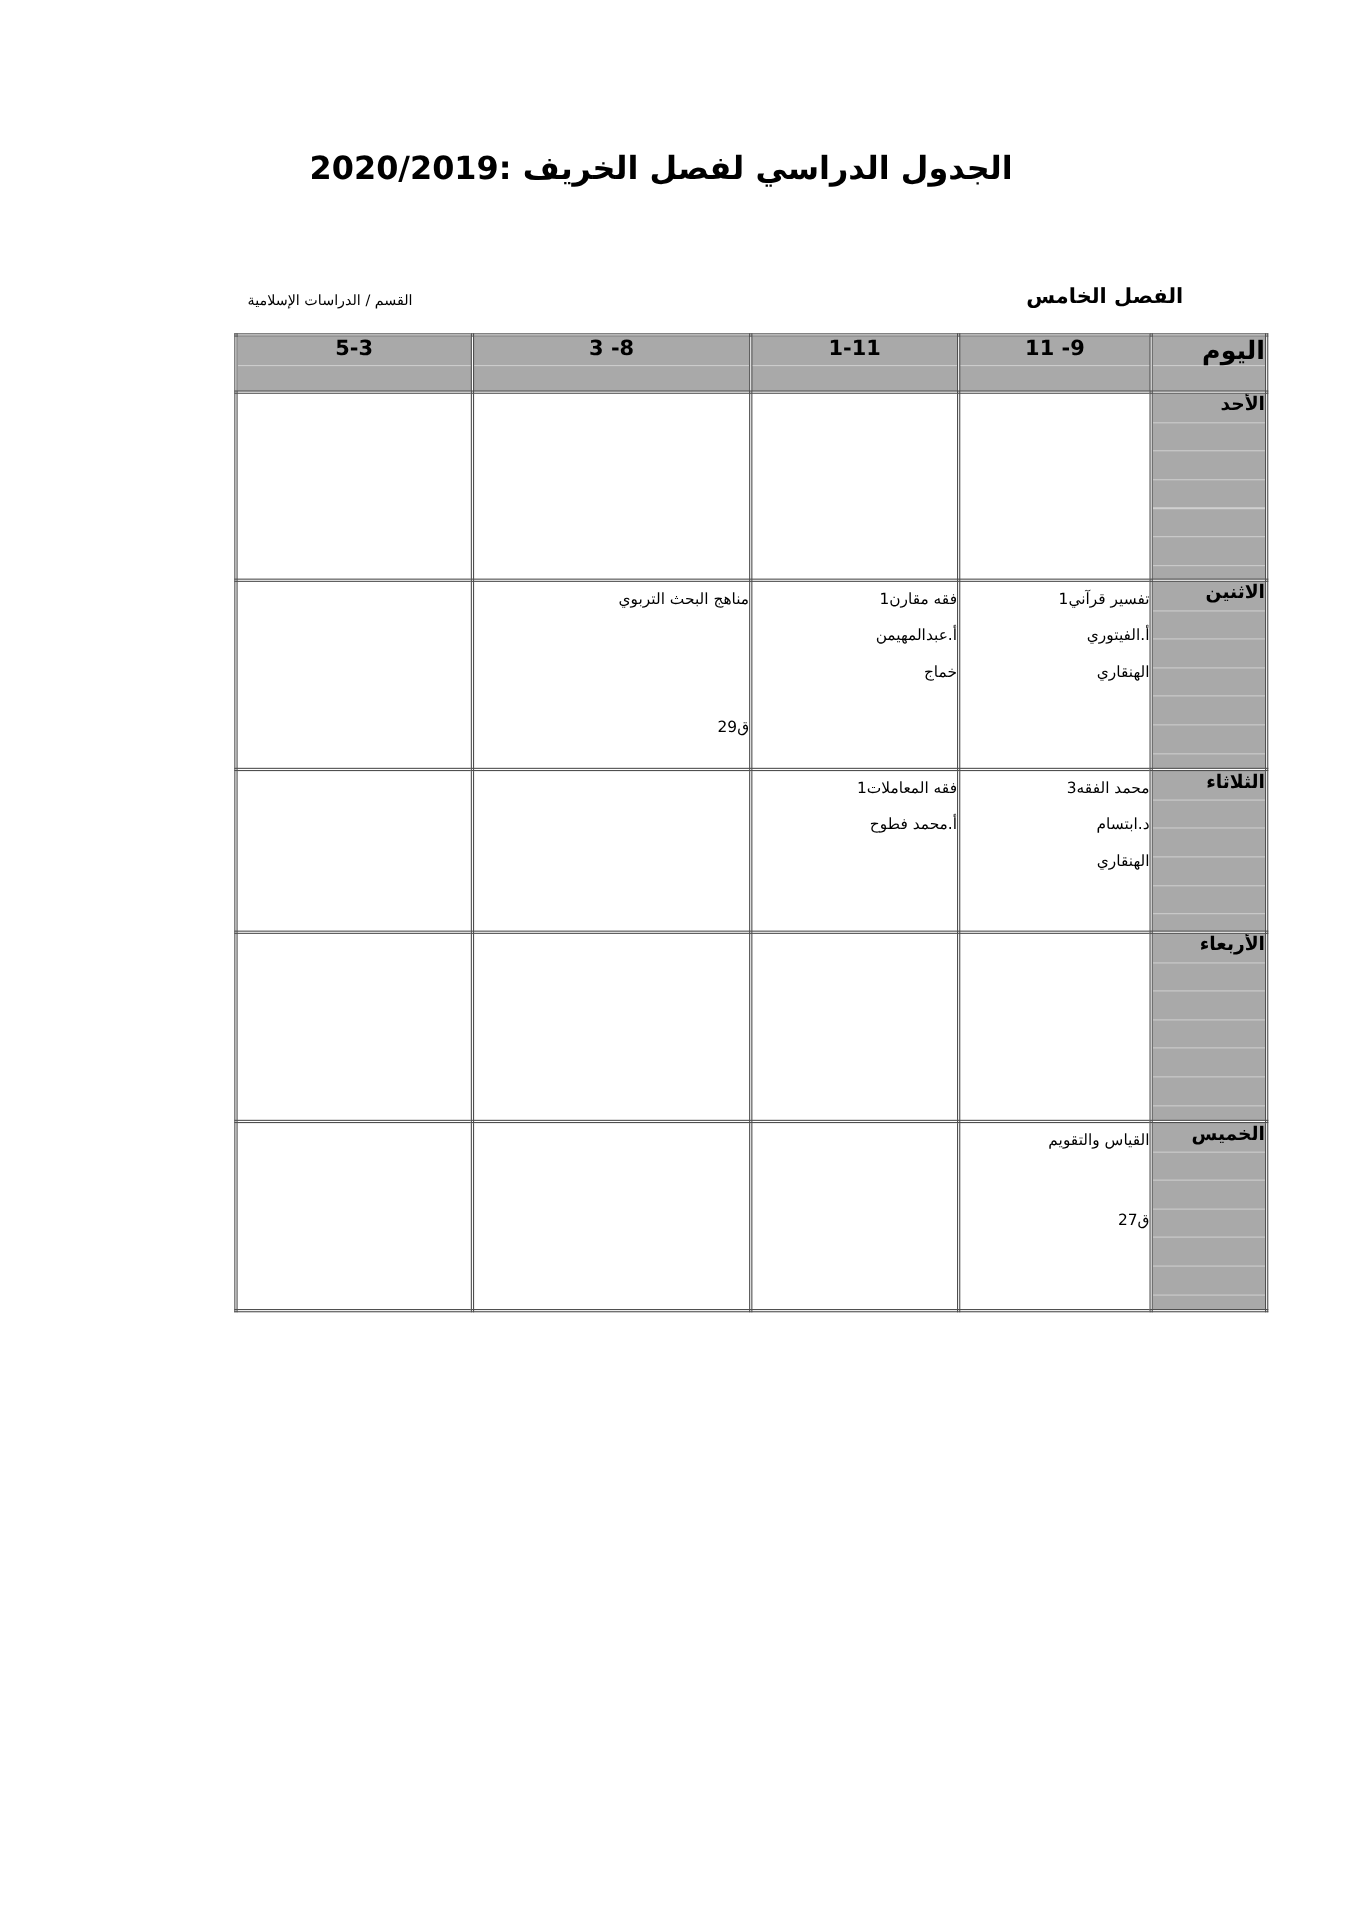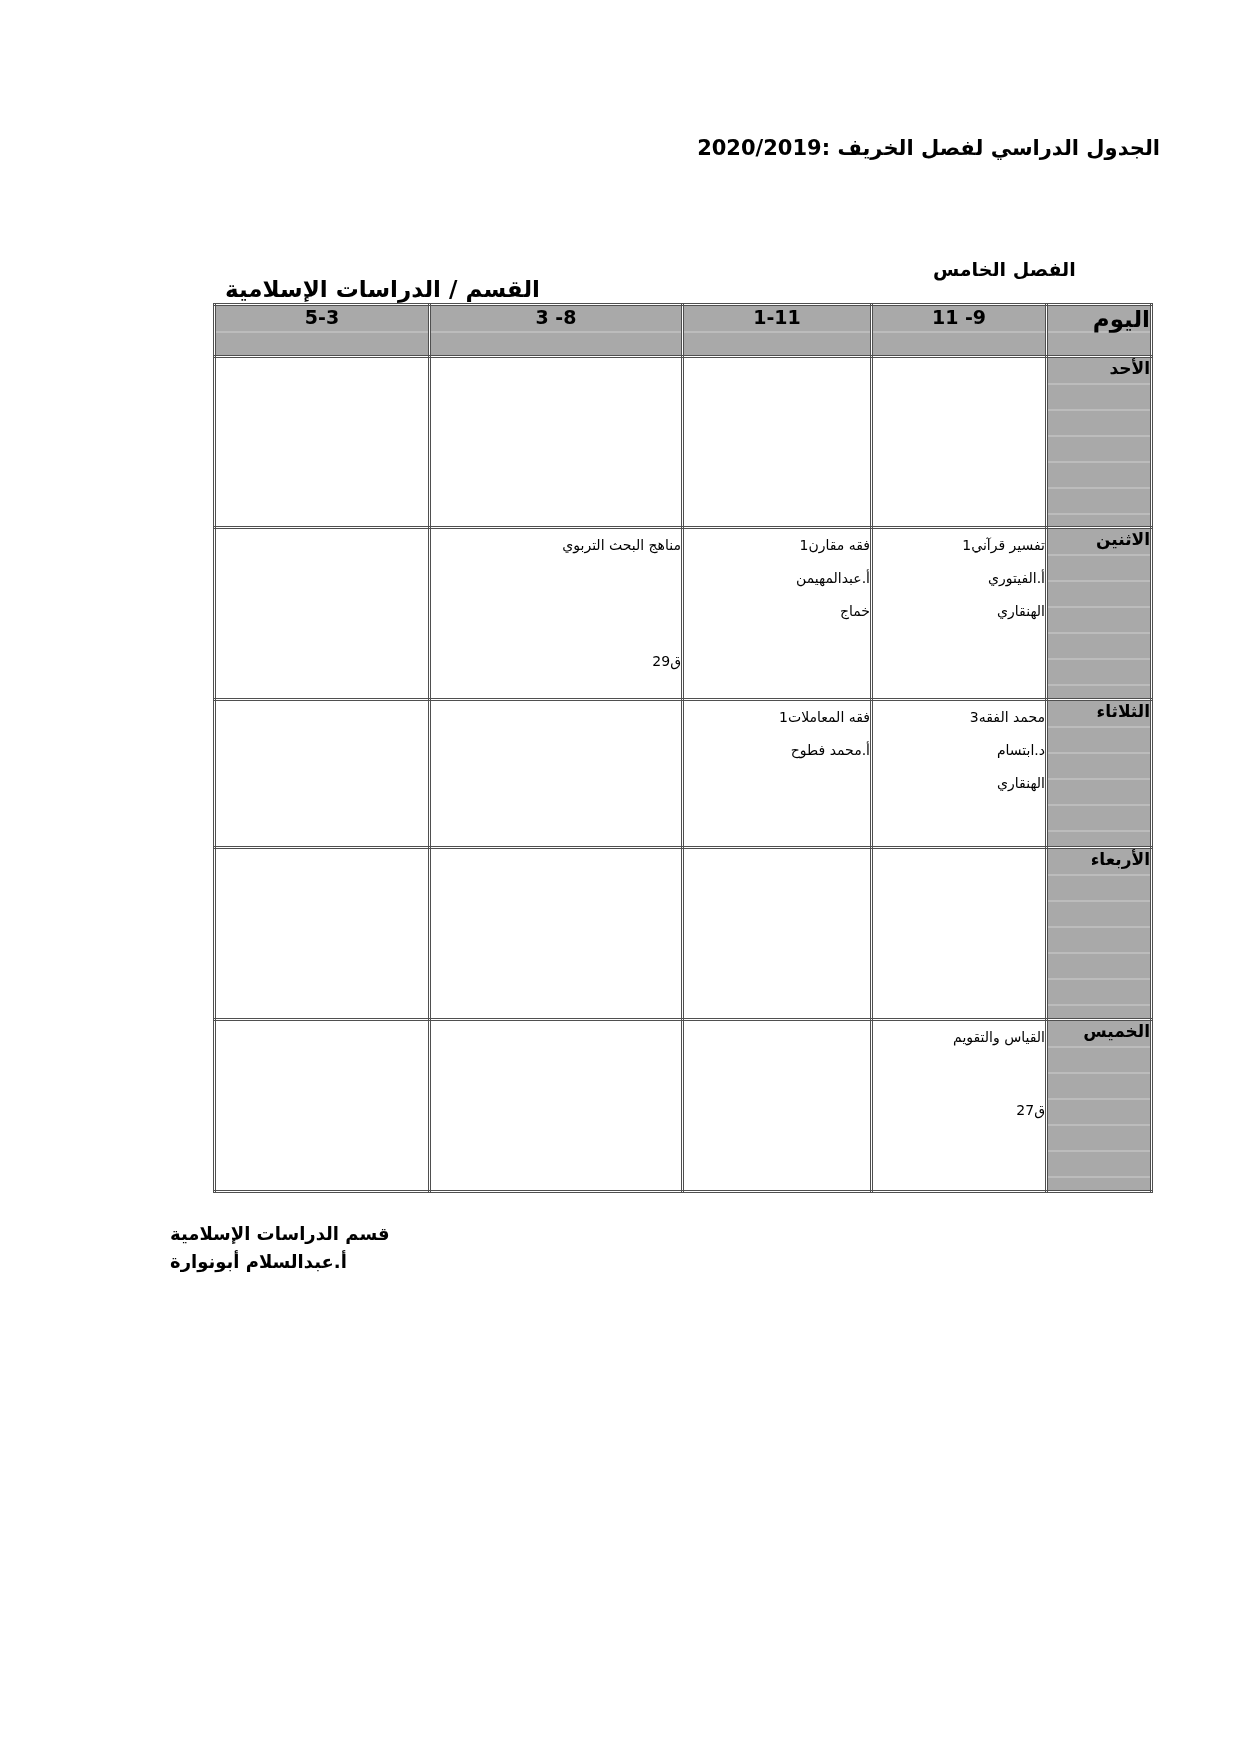--- a/index.html
+++ b/index.html
@@ -1,22 +1,22 @@
 <!DOCTYPE html>
 <html><head>
 <meta charset="utf-8">
 <style>
   html,body{margin:0;padding:0;background:#ffffff;}
   body{width:1241px;height:1754px;font-family:"DejaVu Sans",sans-serif;color:#000;}
   .page{position:relative;width:1241px;height:1754px;background:#ffffff;overflow:hidden;}
 
-  .title{position:absolute;top:136px;left:0;width:1160px;text-align:right;
-         font-size:21px;font-weight:bold;direction:rtl;letter-spacing:0.5px;}
+  .title{position:absolute;top:136px;left:0;width:1160px;text-align:center;
+         font-size:29px;font-weight:bold;direction:rtl;letter-spacing:0.5px;padding-left:21px;}
 
-  .dept{position:absolute;top:276px;left:225px;font-size:23px;font-weight:bold;direction:rtl;}
+  .dept{position:absolute;top:266px;left:225px;font-size:13px;font-weight:normal;direction:rtl;}
   .sem{position:absolute;top:258px;left:933px;font-size:19px;font-weight:bold;direction:rtl;}
 
   table.sched{position:absolute;left:213px;top:303px;border-collapse:collapse;
               table-layout:fixed;direction:rtl;}
   table.sched td{border:3px double #4f4f4f;vertical-align:top;padding:0;overflow:hidden;}
 
   .gray{background-color:#a9a9a9;
         background-image:repeating-linear-gradient(to bottom,
           rgba(255,255,255,0) 0px, rgba(255,255,255,0) 25px,
           rgba(255,255,255,0.45) 25px, rgba(255,255,255,0.45) 26px);}
@@ -134,18 +134,14 @@
         <div class="ln">القياس والتقويم</div>
         <div class="room gap-md">ق27</div>
       </td>
       <td class="cell"></td>
       <td class="cell"></td>
       <td class="cell"></td>
     </tr>
   </tbody>
     </table>
 
-  <div class="footer">
-    <div>قسم الدراسات الإسلامية</div>
-    <div>أ.عبدالسلام أبونوارة</div>
-  </div>
 
 </div>
 
 </body></html>

